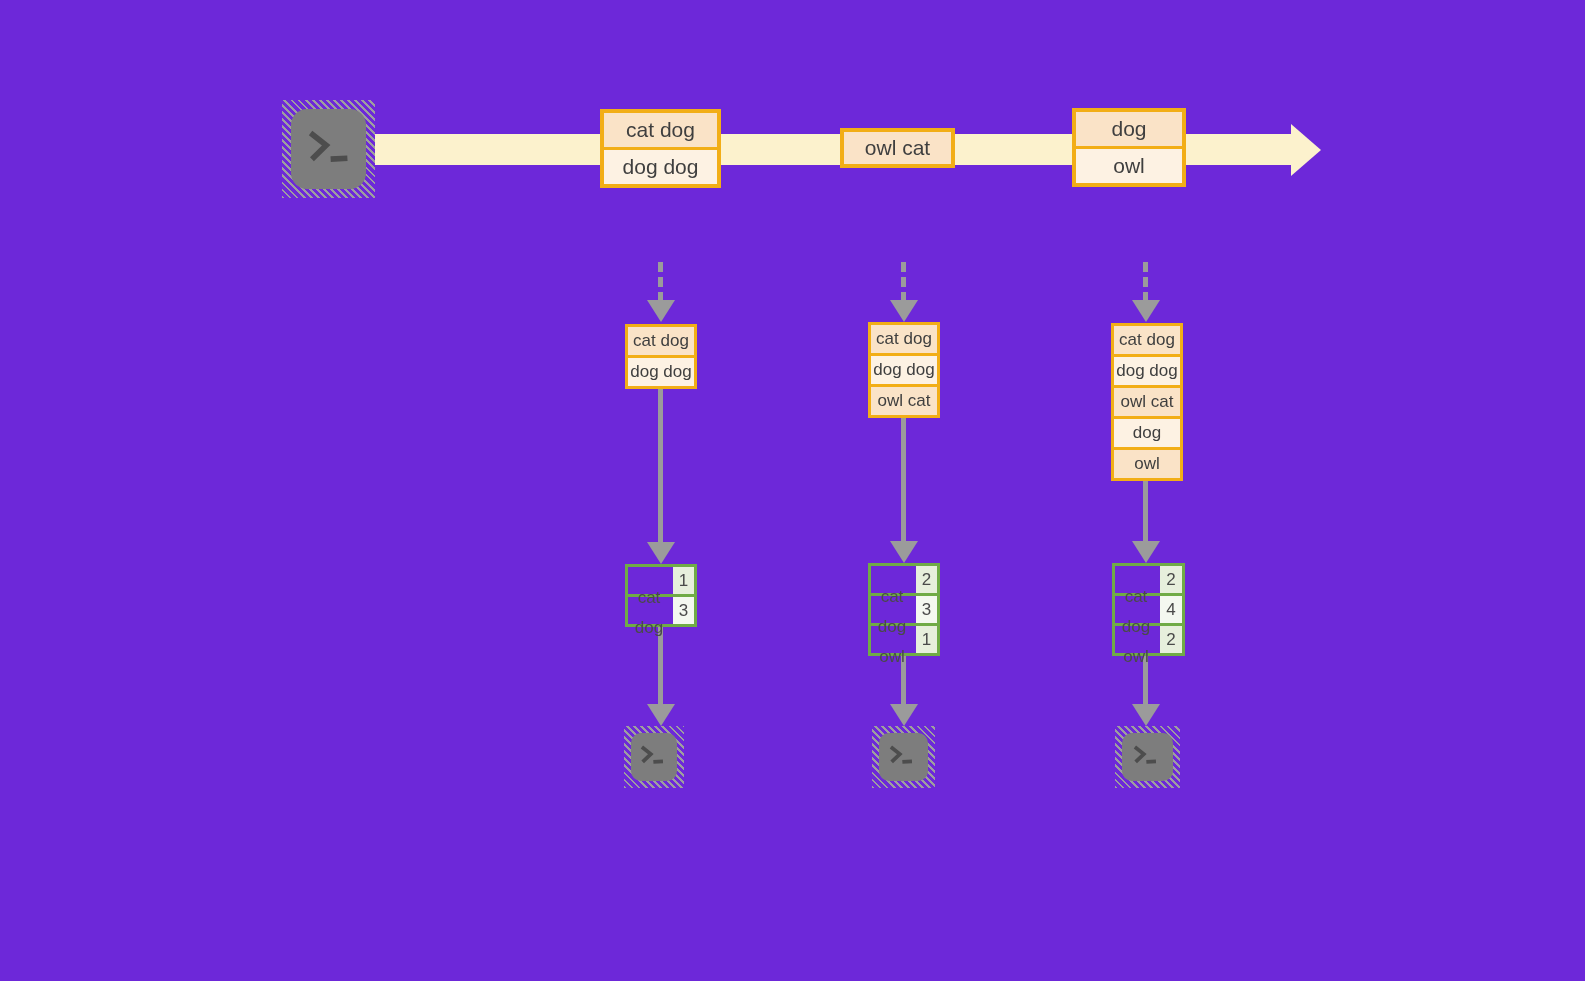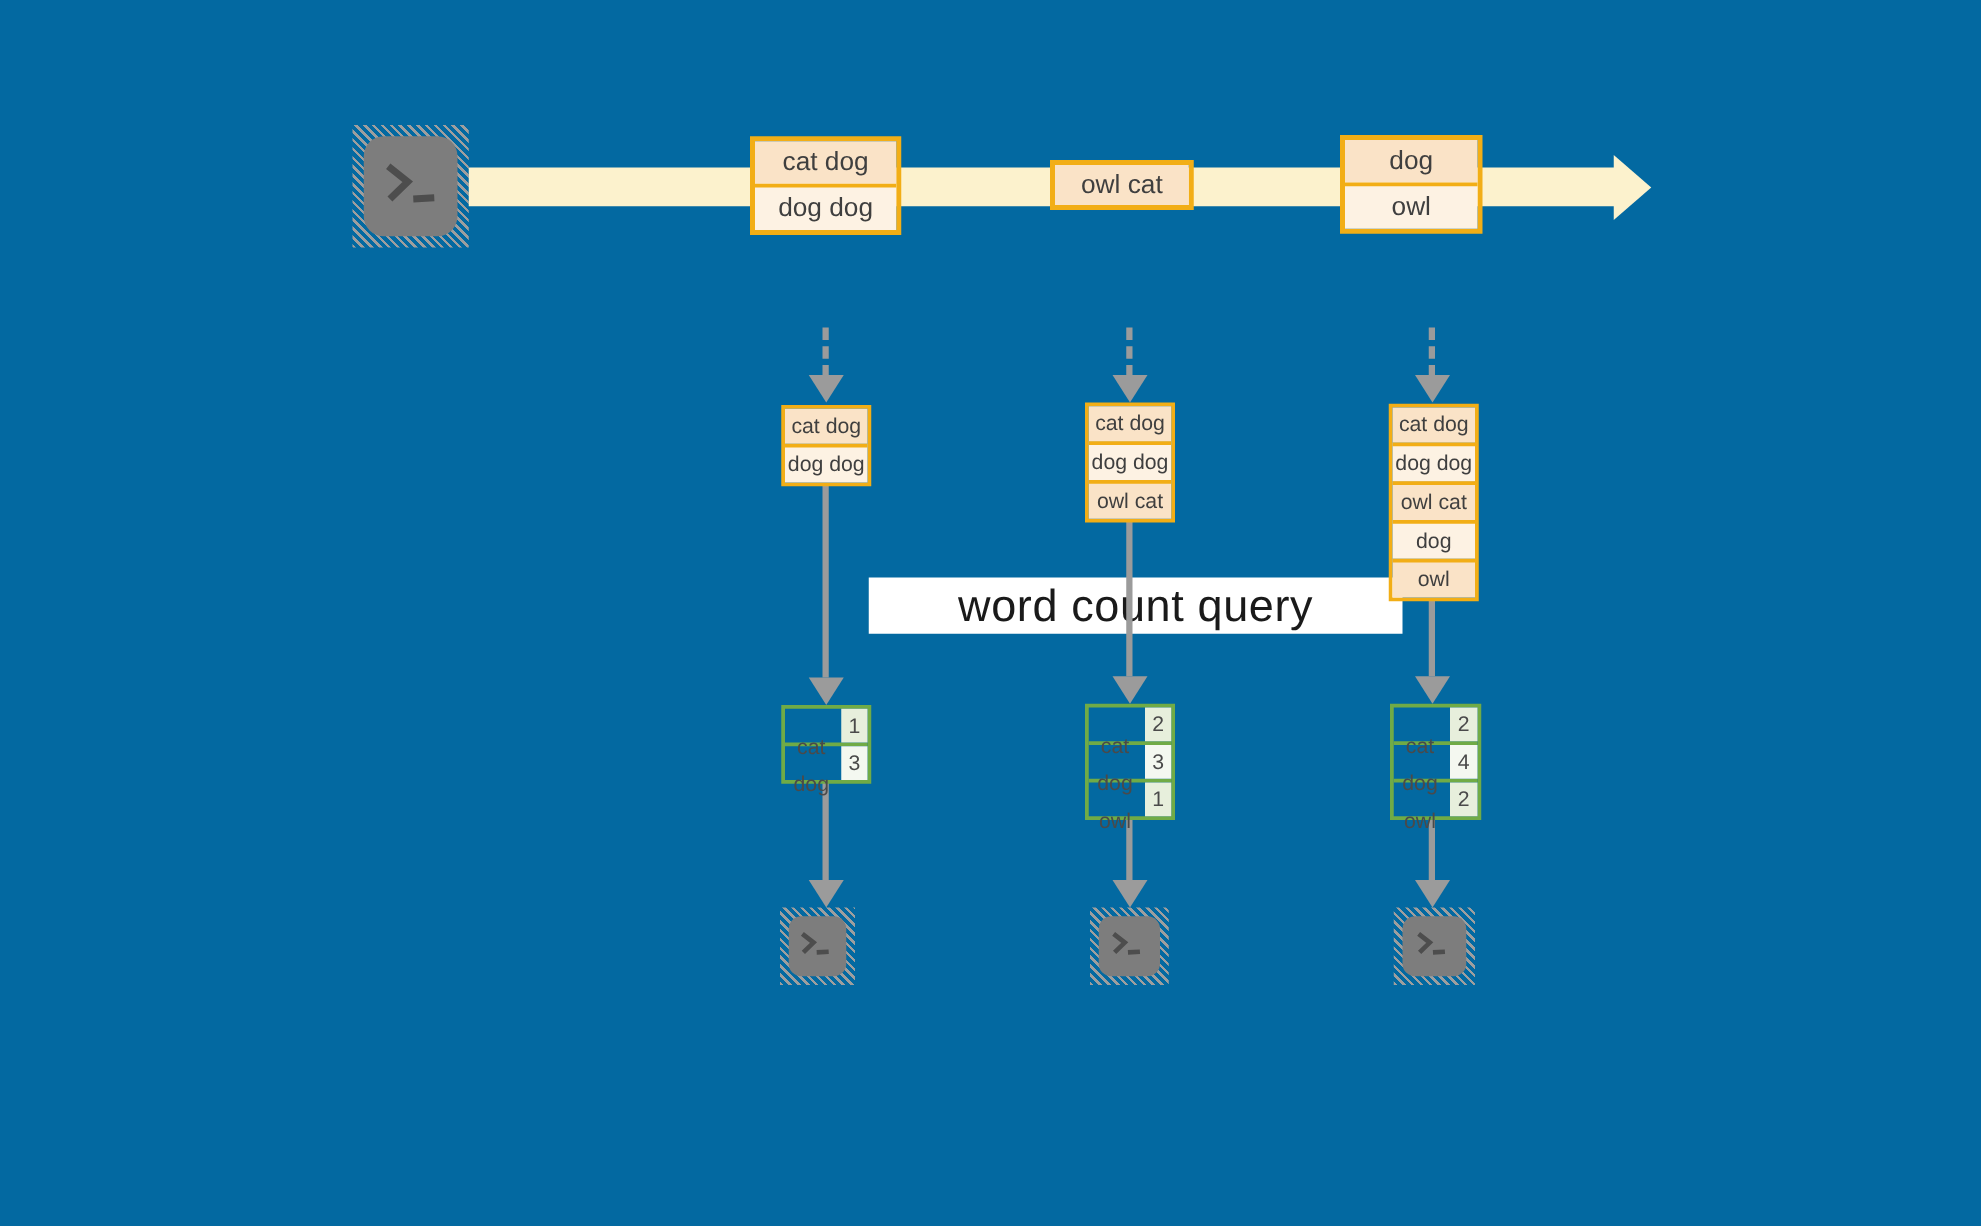--- a/index.html
+++ b/index.html
@@ -1,17 +1,17 @@
 <!DOCTYPE html>
 <html><head>
 <meta charset="utf-8">
 <style>
   html,body{margin:0;padding:0;background:#000;}
   .canvas{
-    position:relative;width:1585px;height:981px;background:#0369a1;overflow:hidden;
+    position:relative;width:1585px;height:981px;background:#6d28d9;overflow:hidden;
     font-family:"Liberation Sans","DejaVu Sans",sans-serif;
   }
   
   .term{position:absolute;background:repeating-linear-gradient(45deg,#9e9e9e 0,#9e9e9e 2px,transparent 2px,transparent 5px);}
   .term-inner{position:absolute;background:#7d7d7d;border-radius:16px;}
   .term-lg .term-inner{left:9px;top:9px;right:9px;bottom:9px;}
   .term-sm .term-inner{left:7px;top:7px;right:7px;bottom:7px;border-radius:10px;}
   .term svg{position:absolute;}
   
   .band{position:absolute;left:375px;top:134px;width:917px;height:31px;background:#fcf2cd;}
@@ -92,23 +92,20 @@
     <div class="srow">owl cat</div>
   </div>
   <div class="sbox" style="left:1111px;top:323px;width:72px;">
     <div class="srow">cat dog</div>
     <div class="srow">dog dog</div>
     <div class="srow">owl cat</div>
     <div class="srow">dog</div>
     <div class="srow">owl</div>
   </div>
 
-  <div class="qbar">
-    <span>word count query</span>
-  </div>
 
   <div class="aline" style="left:658px;top:387px;height:155px;"></div>
   <div class="ahead" style="left:647px;top:542px;"></div>
   <div class="aline" style="left:901px;top:416px;height:125px;"></div>
   <div class="ahead" style="left:890px;top:541px;"></div>
   <div class="aline" style="left:1143px;top:479px;height:62px;"></div>
   <div class="ahead" style="left:1132px;top:541px;"></div>
 
   <div class="gbox" style="left:625px;top:564px;width:72px;">
     <div class="grow">

